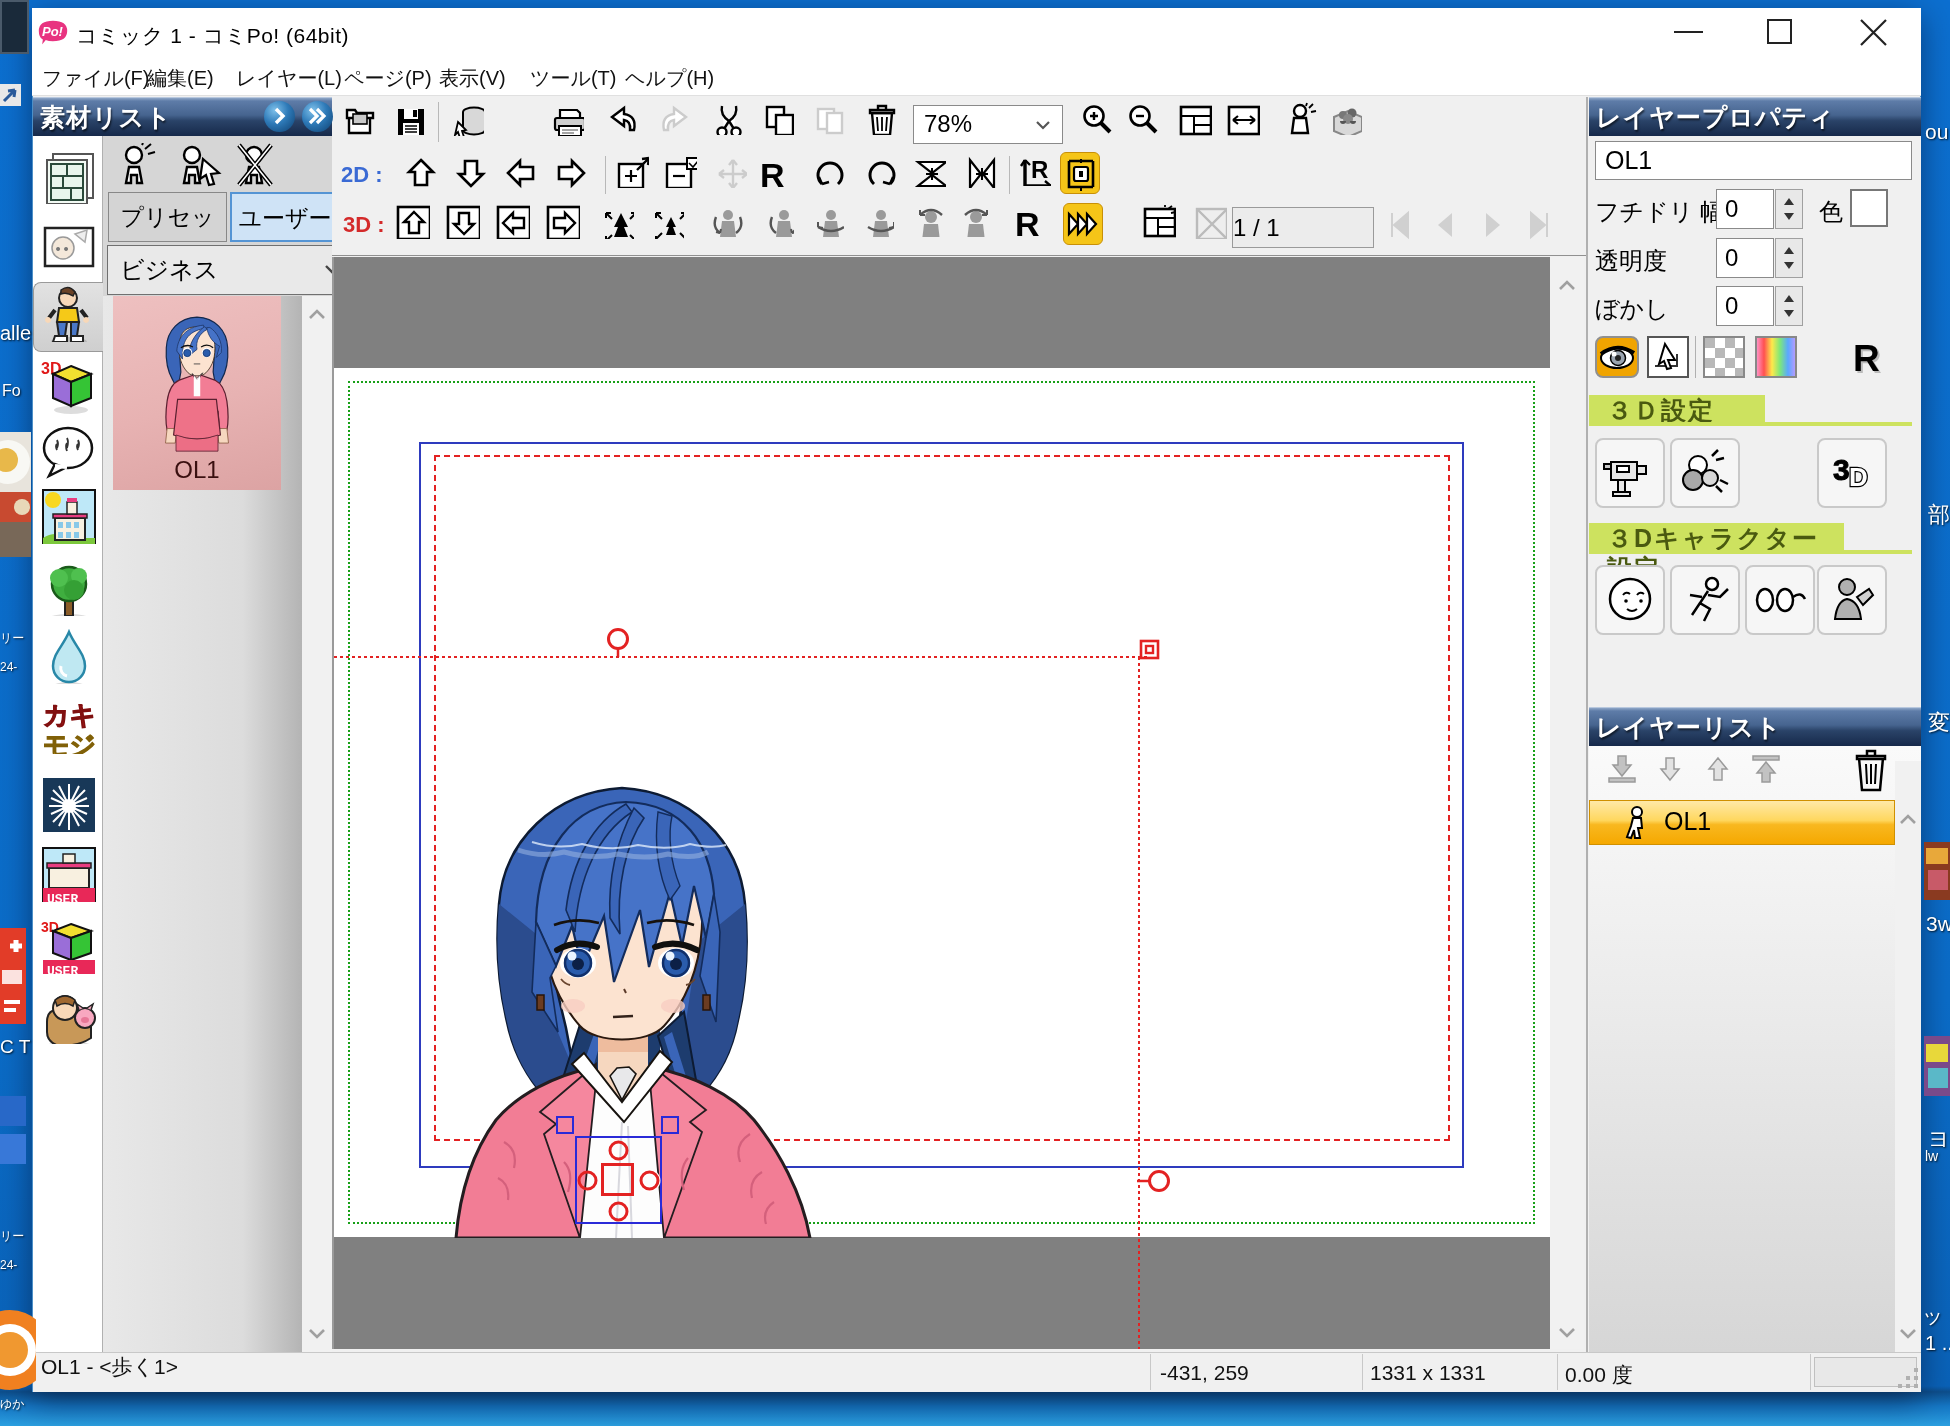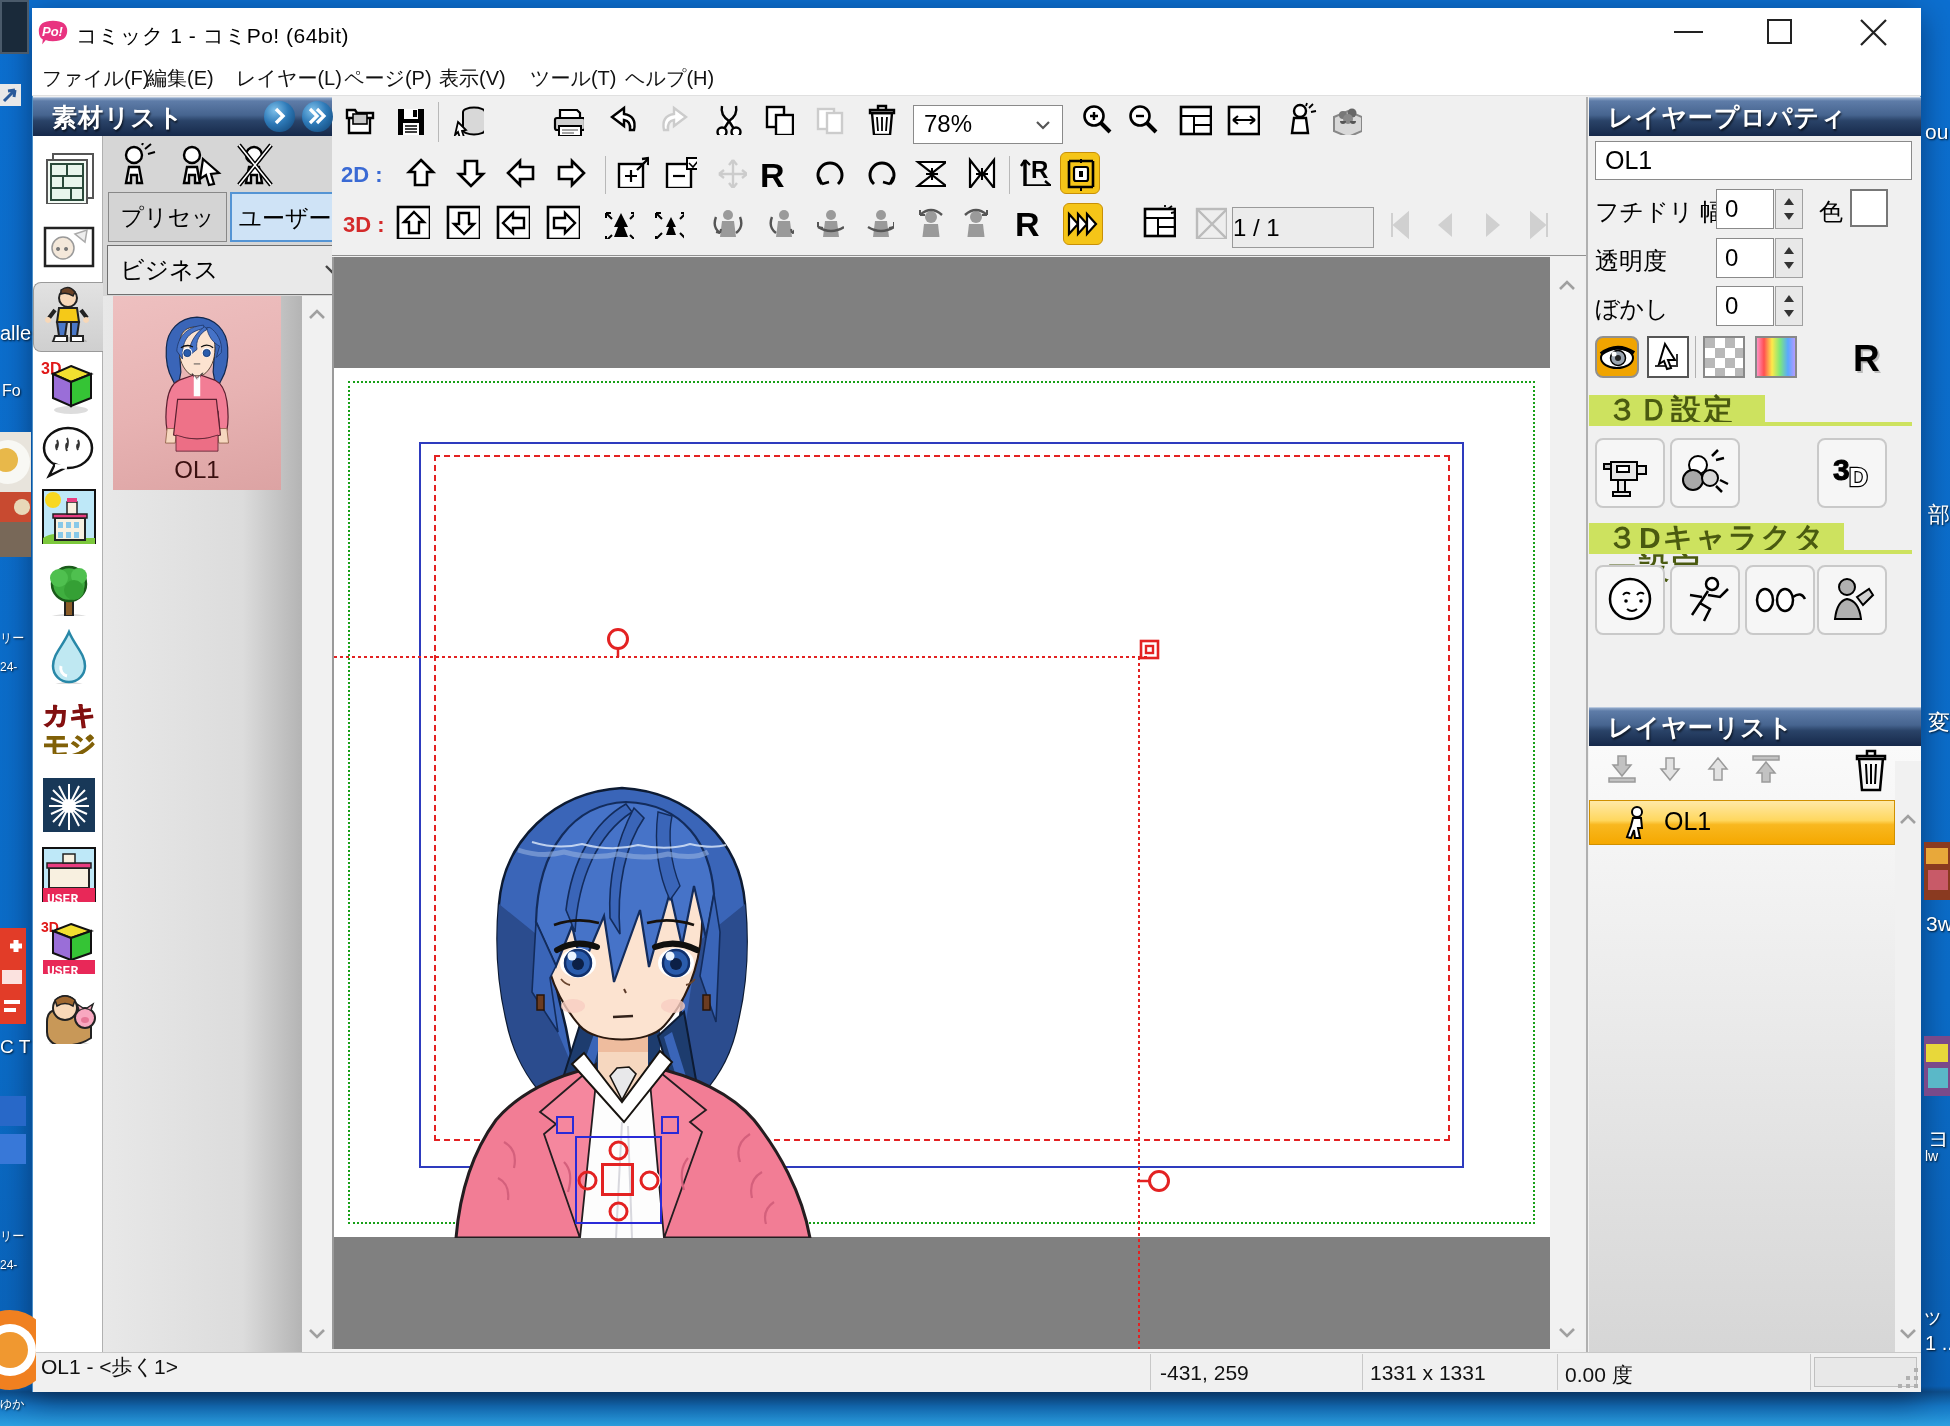--- a/index.html
+++ b/index.html
@@ -6,21 +6,21 @@
 body{position:relative;background:linear-gradient(180deg,#0c6fd0 0%,#0b6cc8 70%,#0a62b8 97.2%,#0d4e8c 97.6%,#1576c4 98.6%,#2b9fe0 100%)}
 .abs{position:absolute}
 
 #win{position:absolute;left:32px;top:8px;width:1889px;height:1384px;background:#f0f0f0;border:1px solid #4d90c8;box-shadow:0 8px 30px rgba(0,0,20,.45)}
 #titlebar{position:absolute;left:32px;top:8px;width:1889px;height:52px;background:#fff}
 #titletxt{position:absolute;left:76px;top:22px;font-size:21px;color:#000;letter-spacing:.5px}
 #menubar{position:absolute;left:32px;top:60px;width:1889px;height:36px;background:#fff;font-size:20px;color:#111}
 #menubar span{position:absolute;top:5px}
 #menuline{position:absolute;left:32px;top:95px;width:1889px;height:1px;background:#e0e0e0}
 
-.phead{position:absolute;height:39px;background:linear-gradient(180deg,#8fa7c8 0,#5e7ca8 8%,#46648f 45%,#2a4368 60%,#16294a 100%);border-top:1px solid #b8c8de;color:#fff;font-weight:bold;font-size:25px;line-height:38px;text-shadow:1px 2px 2px rgba(0,0,0,.6);padding-left:19px;letter-spacing:1px;z-index:6}
+.phead{position:absolute;height:39px;background:linear-gradient(180deg,#8fa7c8 0,#5e7ca8 8%,#46648f 45%,#2a4368 60%,#16294a 100%);border-top:1px solid #b8c8de;color:#fff;font-weight:bold;font-size:25px;line-height:38px;text-shadow:1px 2px 2px rgba(0,0,0,.6);padding-left:7px;letter-spacing:1px;z-index:6}
 .rndbtn{position:absolute;top:3px;width:31px;height:31px;border-radius:50%;background:radial-gradient(circle at 35% 30%,#7ec0ea 0%,#2e7ab8 45%,#0d3f70 100%);color:#fff;text-align:center;line-height:29px;font-size:15px;font-weight:bold;letter-spacing:-2px}
 
 #lstrip{position:absolute;left:33px;top:136px;width:70px;height:1216px;background:#fff;border-right:1px solid #b0b0b0}
 .ltool{position:absolute;left:8px;width:56px;height:56px}
 
 #lpanel{position:absolute;left:103px;top:136px;width:229px;height:1216px;background:#d6d6d6;overflow:hidden}
 .tab{position:absolute;top:56px;height:50px;font-size:23px;text-align:center;line-height:48px;color:#000}
 #seldrop{position:absolute;left:4px;top:109px;width:247px;height:50px;background:#e9e9e9;border:1px solid #707070;font-size:24px;line-height:48px;padding-left:12px;color:#000}
 #mlist{position:absolute;left:0px;top:160px;width:199px;height:1056px;background:linear-gradient(90deg,#e8e8e8 0,#dcdcdc 70%,#b4b4b4 100%)}
 #thumb{position:absolute;left:10px;top:0px;width:168px;height:194px;background:linear-gradient(165deg,#eec0c0 0%,#e7b2b2 55%,#dca3a3 100%)}
@@ -33,21 +33,21 @@
 #zoomcombo{position:absolute;left:581px;top:9px;width:150px;height:39px;background:#fff;border:1px solid #8a8a8a;font-size:24px;padding-left:10px;line-height:36px;color:#000}
 #pagebox{position:absolute;left:900px;top:111px;width:142px;height:41px;background:#ececec;border:1px solid #9a9a9a;text-align:left;font-size:24px;line-height:39px;color:#000}
 .ybtn{position:absolute;width:40px;height:42px;background:#f5c518;border:1px solid #c89008;border-radius:6px}
 
 #canvas{position:absolute;left:334px;top:257px;width:1216px;height:1092px;background:#808080;overflow:hidden}
 #page{position:absolute;left:0px;top:111px;width:1216px;height:869px;background:#fff}
 
 #rpanel{position:absolute;left:1589px;top:97px;width:332px;height:610px;background:#f0f0f0;z-index:4}
 #llist{position:absolute;left:1589px;top:746px;width:332px;height:606px;background:linear-gradient(180deg,#fafafa 0%,#ececec 40%,#d6d6d6 100%);z-index:4}
 .licn{position:absolute}
-.limebar{position:absolute;background:#cde25f;height:28px;font-size:30px;font-weight:bold;color:#4a5a10;line-height:30px;padding-left:18px;letter-spacing:2px}
+.limebar{position:absolute;background:#cde25f;height:28px;font-size:25px;font-weight:bold;color:#4a5a10;line-height:30px;padding-left:18px;letter-spacing:2px}
 .limeline{position:absolute;height:4px;background:#cde25f}
 .btn3d{position:absolute;width:70px;height:70px;background:#f6f6f6;border:2px solid #c9c9c9;border-radius:8px}
 .spinbox{position:absolute;width:58px;height:40px;background:#fff;border:1px solid #8a8a8a;font-size:24px;padding-left:8px;line-height:38px;color:#000}
 .spinarr{position:absolute;width:28px;height:40px;background:#e8e8e8;border:1px solid #a0a0a0}
 .rlabel{position:absolute;font-size:24px;color:#000}
 
 #statusbar{position:absolute;left:33px;top:1352px;width:1888px;height:40px;background:#f0f0f0;border-top:1px solid #c8c8c8;font-size:21px;color:#111}
 .sdiv{position:absolute;top:1354px;width:1px;height:36px;background:#c8c8c8}
 
 .dtxt{position:absolute;color:#fff;font-size:12px;text-shadow:1px 1px 2px rgba(0,0,0,.8);white-space:nowrap}

